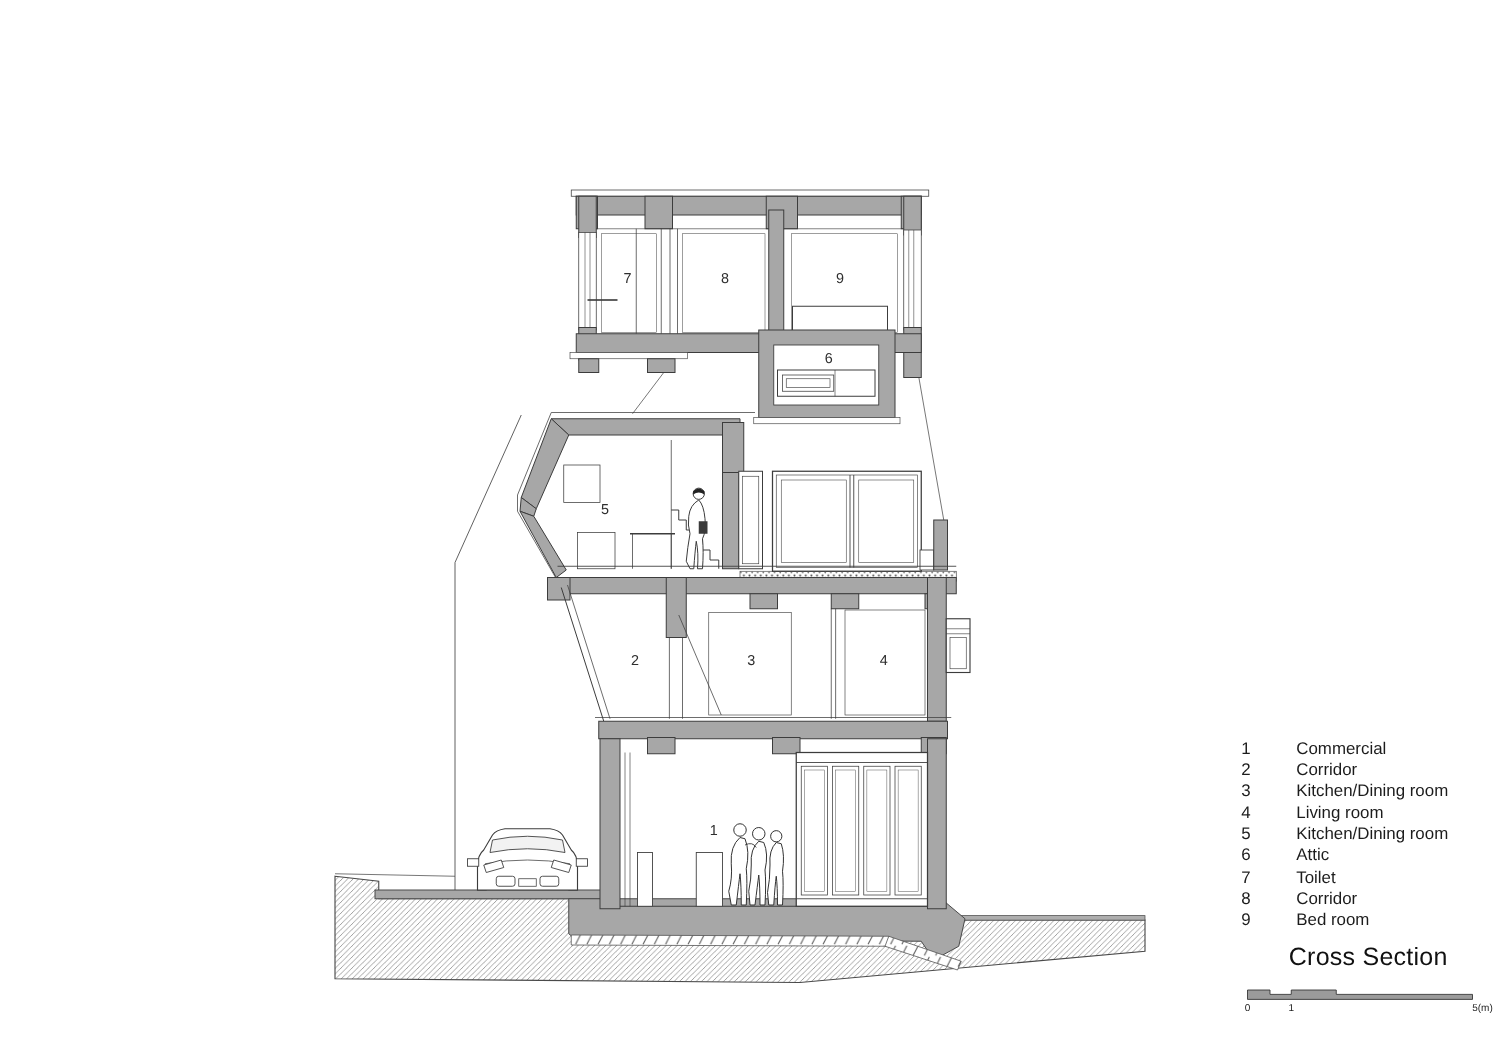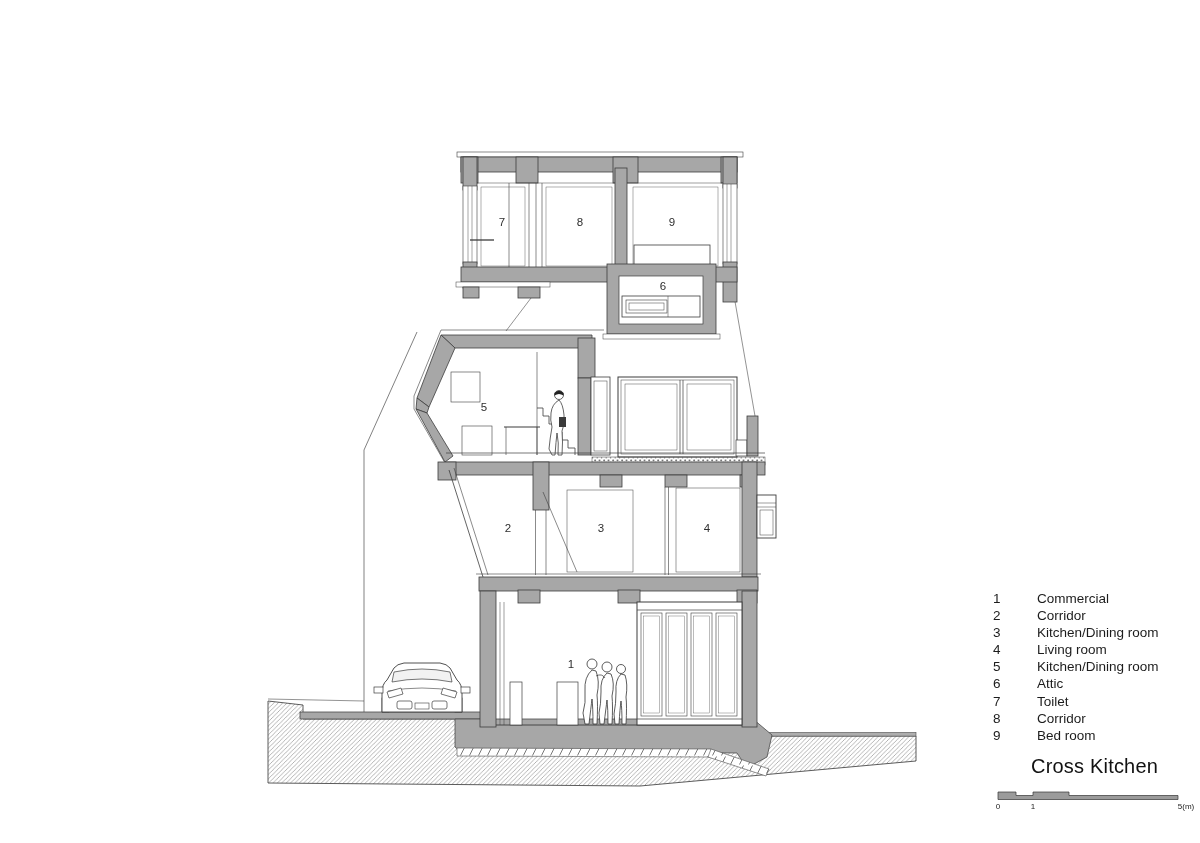--- a/index.html
+++ b/index.html
@@ -279,14 +279,14 @@
   <div class="legend-row">
     <span class="legend-num">8</span>
     <span class="legend-label">Corridor</span>
   </div>
   <div class="legend-row">
     <span class="legend-num">9</span>
     <span class="legend-label">Bed room</span>
   </div>
 </div>
 
-<div class="drawing-title">Cross Kitchen</div>
+<div class="drawing-title">Cross Section</div>
 </div>
 
 </body></html>

